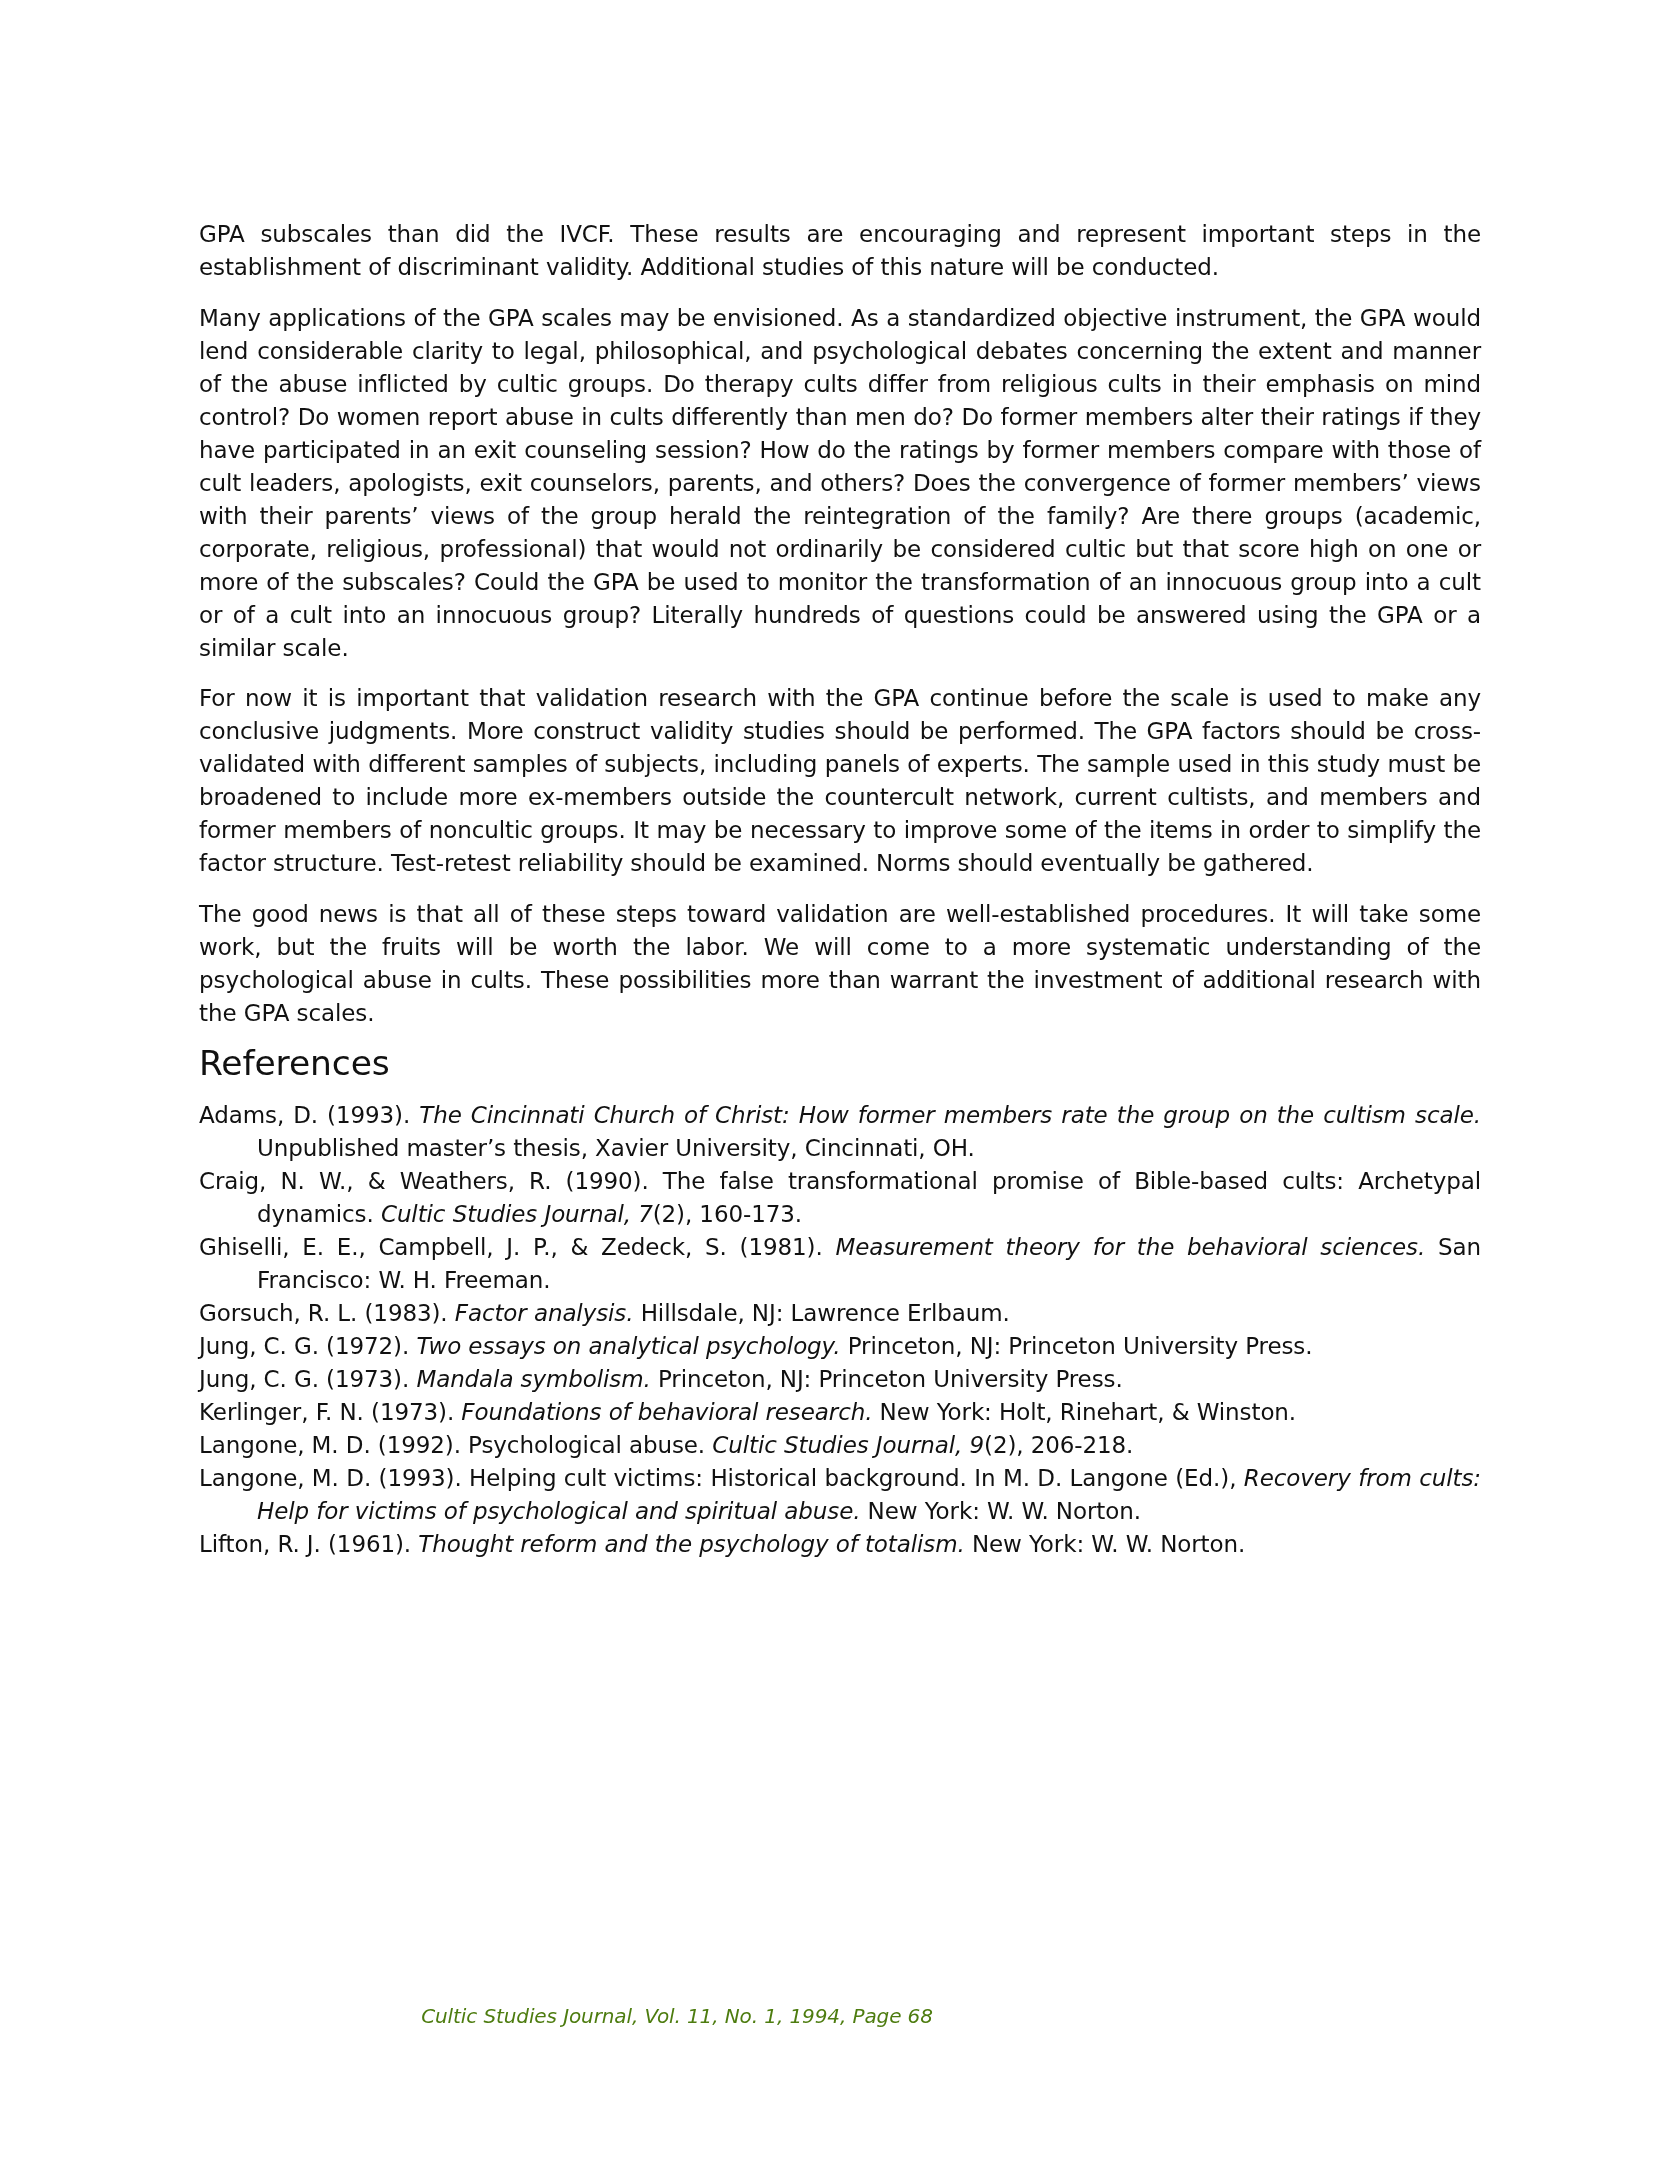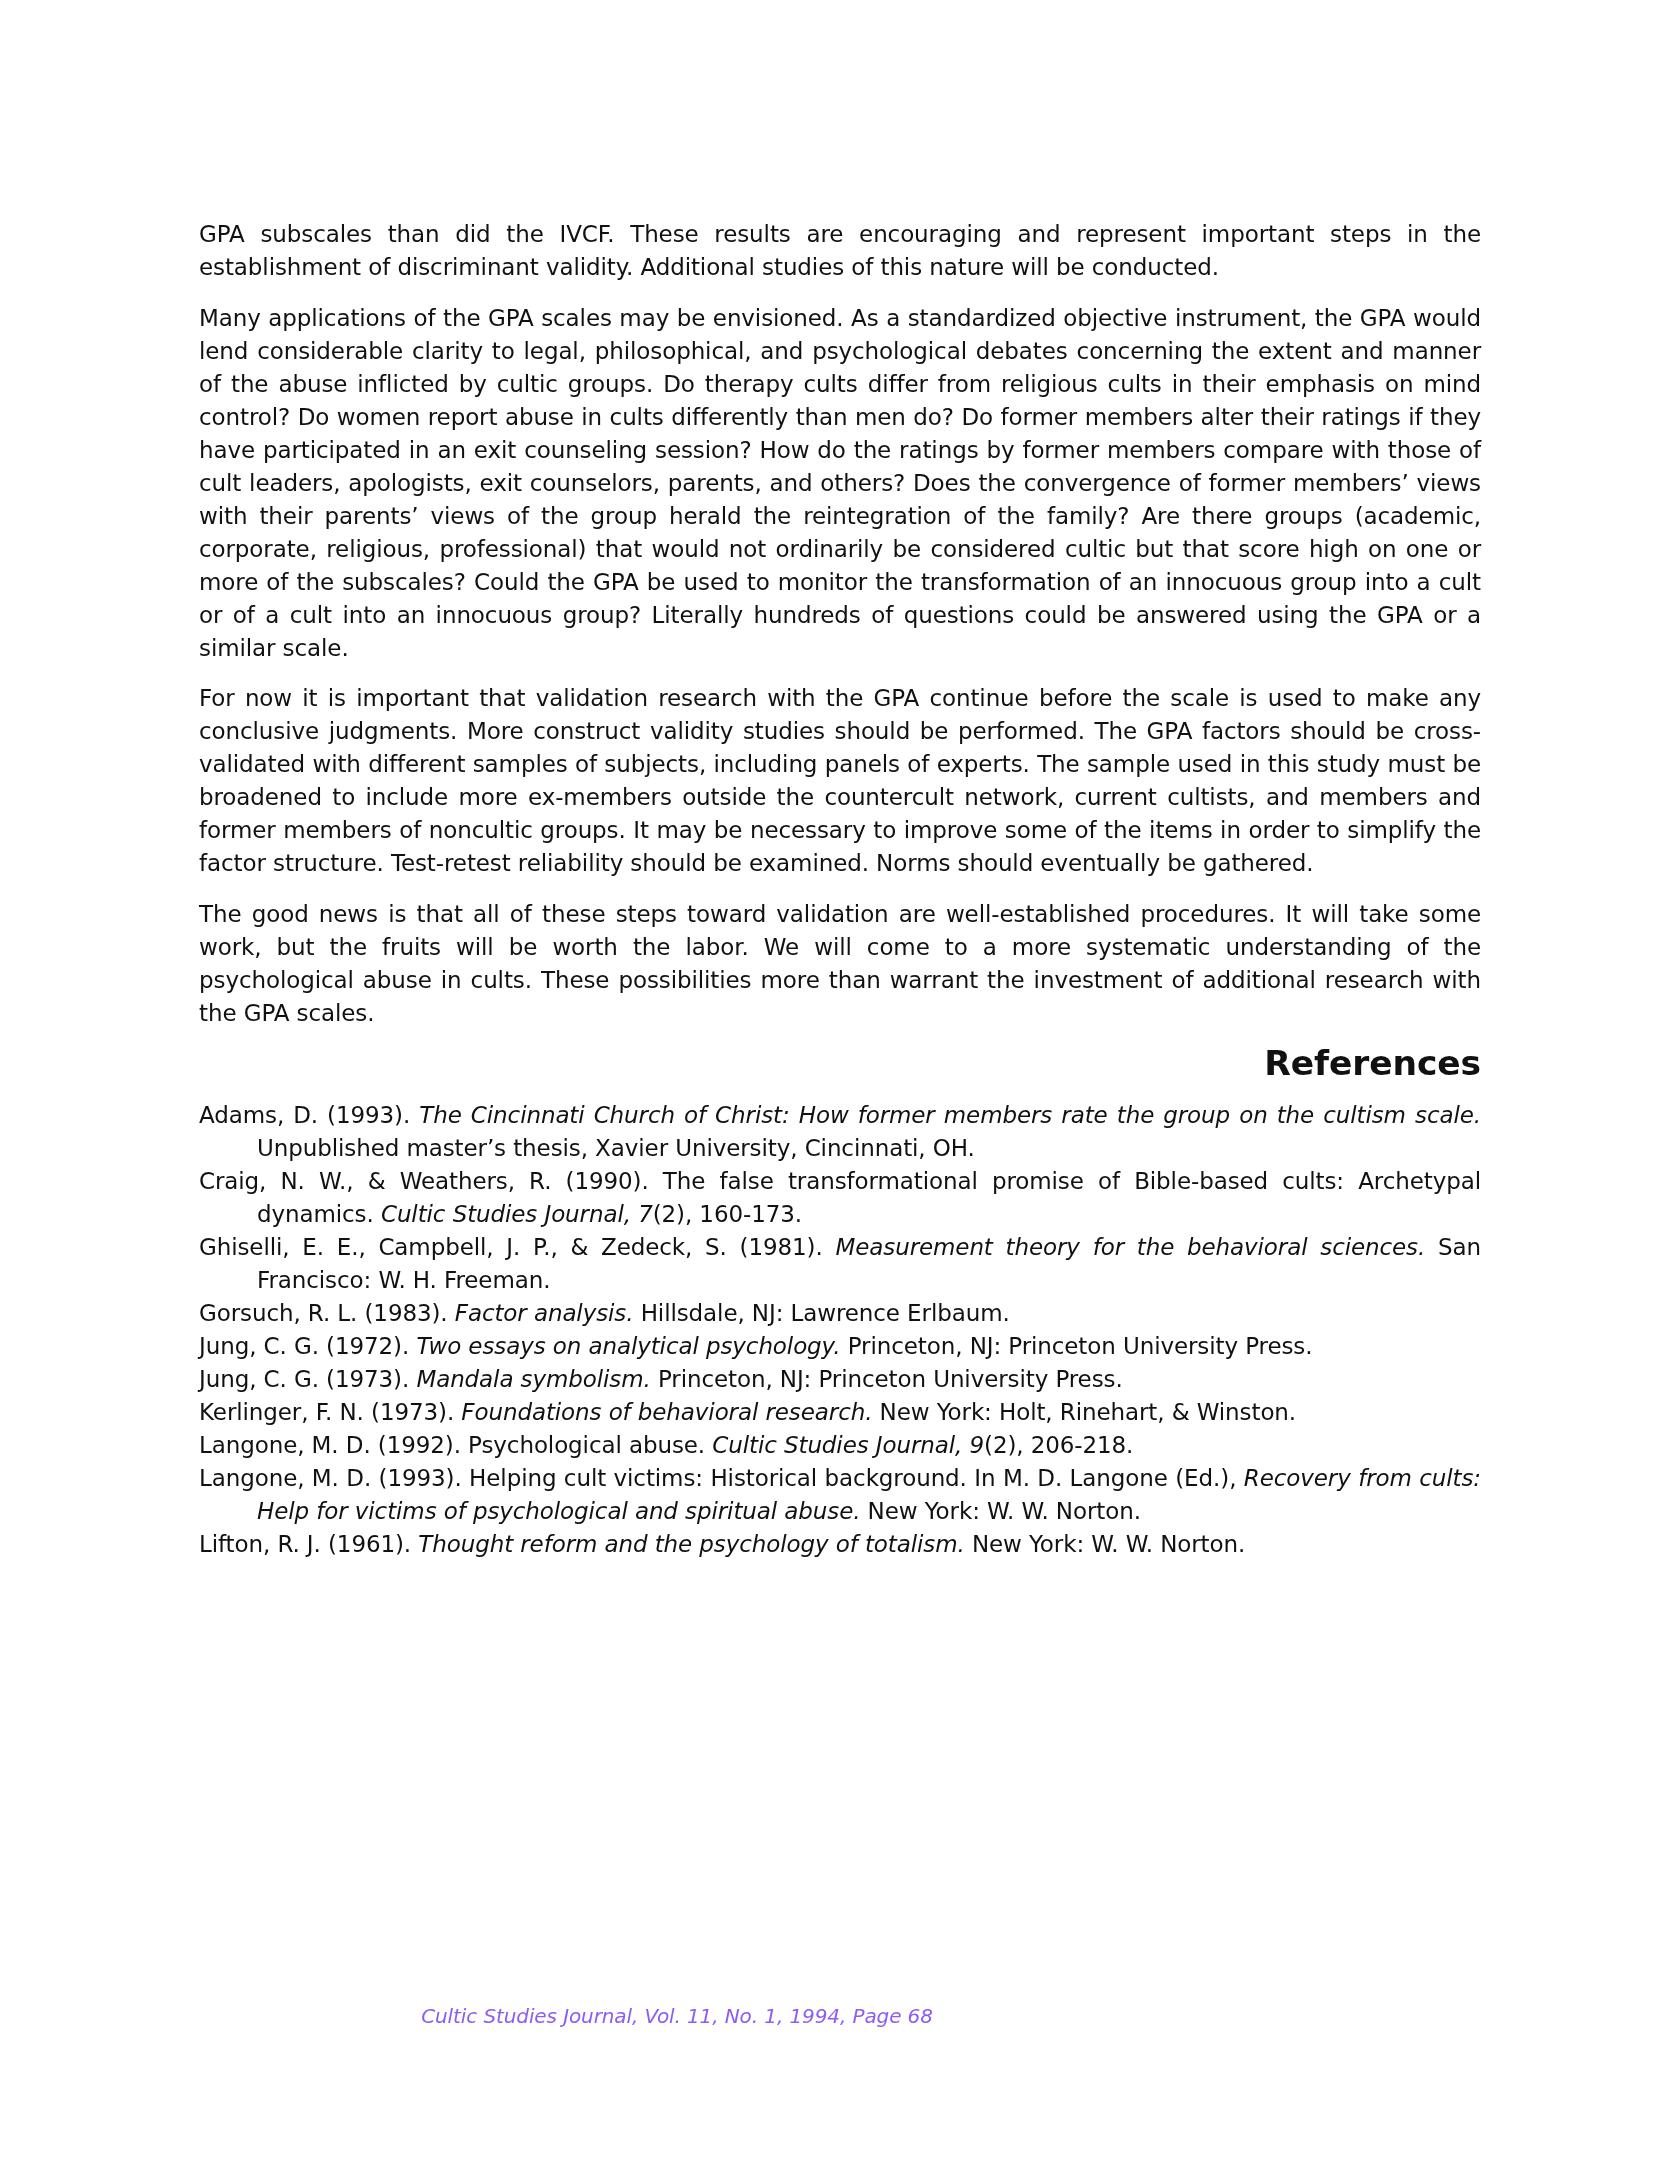--- a/index.html
+++ b/index.html
@@ -14,22 +14,22 @@
     line-height: 33px;
     color: #111111;
     margin-top: 18px;
   }
   .para {
     margin: 0 0 17.5px 0;
     text-align: justify;
     letter-spacing: -0.1px;
   }
   .refs-heading {
-    text-align: right;
-    font-weight: bold;
+    text-align: left;
+    font-weight: normal;
     margin: 0 0 19px 0;
     letter-spacing: -0.1px;
   }
   .ref {
     margin: 0;
     padding-left: 58px;
     text-indent: -58px;
     text-align: justify;
     letter-spacing: -0.1px;
   }
@@ -37,21 +37,21 @@
   .footer {
     position: absolute;
     left: 0;
     width: 1354px;
     top: 2002px;
     text-align: center;
     font-family: "DejaVu Sans", sans-serif;
     font-style: italic;
     font-size: 20px;
     line-height: 28px;
-    color: #8b5cf6;
+    color: #4d7c0f;
     letter-spacing: -0.1px;
   }
 </style>
 </head>
 <body>
 
 <div class="page">
   <p class="para">GPA subscales than did the IVCF. These results are encouraging and represent important steps in the establishment of discriminant validity. Additional studies of this nature will be conducted.</p>
   <p class="para">Many applications of the GPA scales may be envisioned. As a standardized objective instrument, the GPA would lend considerable clarity to legal, philosophical, and psychological debates concerning the extent and manner of the abuse inflicted by cultic groups. Do therapy cults differ from religious cults in their emphasis on mind control? Do women report abuse in cults differently than men do? Do former members alter their ratings if they have participated in an exit counseling session? How do the ratings by former members compare with those of cult leaders, apologists, exit counselors, parents, and others? Does the convergence of former members’ views with their parents’ views of the group herald the reintegration of the family? Are there groups (academic, corporate, religious, professional) that would not ordinarily be considered cultic but that score high on one or more of the subscales? Could the GPA be used to monitor the transformation of an innocuous group into a cult or of a cult into an innocuous group? Literally hundreds of questions could be answered using the GPA or a similar scale.</p>
   <p class="para">For now it is important that validation research with the GPA continue before the scale is used to make any conclusive judgments. More construct validity studies should be performed. The GPA factors should be cross-validated with different samples of subjects, including panels of experts. The sample used in this study must be broadened to include more ex-members outside the countercult network, current cultists, and members and former members of noncultic groups. It may be necessary to improve some of the items in order to simplify the factor structure. Test-retest reliability should be examined. Norms should eventually be gathered.</p>

